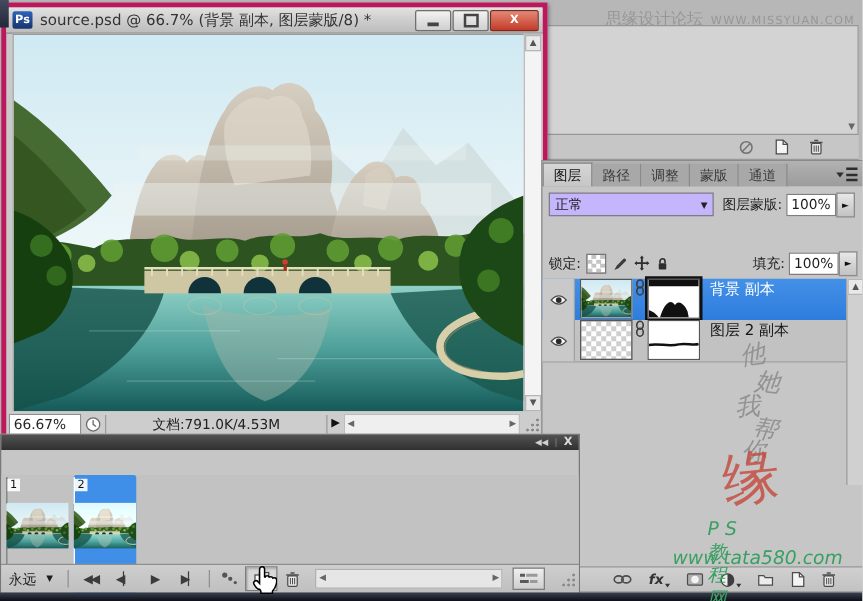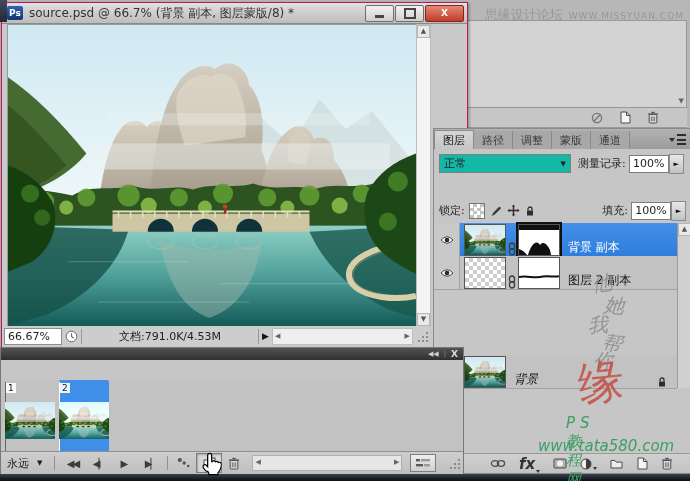--- a/index.html
+++ b/index.html
@@ -1,22 +1,22 @@
 <!DOCTYPE html>
 <html><head>
 <meta charset="utf-8">
 <style>
   html,body{margin:0;padding:0;}
   body{width:690px;height:481px;overflow:hidden;font-family:"DejaVu Sans","Liberation Sans",sans-serif;
        -webkit-font-smoothing:none;}
   #stage{position:relative;width:690px;height:481px;background:#b7b7b7;overflow:hidden;}
   .abs{position:absolute;}
   
-  #doc-window{left:1px;top:2px;width:429px;height:348px;background:#c9c9c9;border:1px solid #be185d;
-              box-shadow:1px 1px 3px rgba(0,0,0,.35);z-index:2;padding-left:36px;}
+  #doc-window{left:1px;top:2px;width:429px;height:348px;background:#c9c9c9;border:4px solid #be185d;
+              box-shadow:1px 1px 3px rgba(0,0,0,.35);z-index:2;}
   #doc-titlebar{position:absolute;left:0;top:0;right:0;height:20px;
       background:linear-gradient(#e2e2e2,#cfcfcf 45%,#bdbdbd);border-bottom:1px solid #8a8a8a;
       display:flex;align-items:center;}
   .ps-icon{width:16px;height:14px;margin:0 6px 0 5px;background:linear-gradient(#2f63b8,#16336e);
       color:#fff;font-size:9px;font-weight:bold;text-align:center;line-height:14px;border-radius:2px;}
   #doc-title{font-size:12px;color:#333;white-space:nowrap;letter-spacing:0;}
   .winbtns{position:absolute;right:3px;top:2px;display:flex;gap:1px;}
   .winbtn{width:27px;height:15px;border:1px solid #6f6f6f;border-radius:2px;
       background:linear-gradient(#f2f2f2,#cfcfcf);display:flex;align-items:center;justify-content:center;
       font-size:9px;color:#333;font-weight:bold;line-height:1;}
@@ -65,56 +65,56 @@
   .tabbar{position:absolute;left:0;top:0;right:0;height:20px;
       background:linear-gradient(#b2b2b2,#9b9b9b);display:flex;align-items:flex-end;}
   .tab{height:18px;padding:0 8px;font-size:11px;color:#3a3a3a;line-height:19px;
        border-right:1px solid #8a8a8a;background:#a8a8a8;}
   .tab.active{background:linear-gradient(#d6d6d6,#c6c6c6);color:#111;border:1px solid #8a8a8a;border-bottom:none;}
   .panelmenu{margin-left:auto;margin-right:5px;margin-bottom:4px;display:flex;align-items:center;gap:2px;}
   .pm-tri{width:0;height:0;border-left:3px solid transparent;border-right:3px solid transparent;border-top:4px solid #2d2d2d;}
   .pm-lines{width:9px;height:7px;border-top:2px solid #2d2d2d;border-bottom:2px solid #2d2d2d;
       background:linear-gradient(#2d2d2d,#2d2d2d) center/9px 2px no-repeat;}
   .ctl-row{position:absolute;left:0;right:0;display:flex;align-items:center;font-size:11px;color:#1d1d1d;}
-  .selectbox{width:126px;height:17px;background:#14b8a6;border:1px solid #7e7e7e;display:flex;
+  .selectbox{width:126px;height:17px;background:#c4b5fd;border:1px solid #7e7e7e;display:flex;
       align-items:center;font-size:11px;padding-left:4px;}
   .selectbox .arr{margin-left:auto;margin-right:4px;font-size:7px;color:#222;}
   .valbox{width:38px;height:16px;background:#fff;border:1px solid #7e7e7e;font-size:11px;
       text-align:center;line-height:16px;}
   .spin{width:13px;height:18px;background:linear-gradient(#e8e8e8,#c2c2c2);border:1px solid #8a8a8a;
       font-size:7px;color:#111;text-align:center;line-height:18px;}
   .miniicon{display:inline-block;}
   .checkbox{width:12px;height:12px;background:#fff;border:1px solid #777;position:relative;}
   .checkbox .chk{position:absolute;left:1px;top:-3px;color:#3465c0;font-size:11px;font-weight:bold;}
   .checker-sm{width:14px;height:14px;border:1px solid #777;
       background:conic-gradient(#c4c4c4 25%,#fff 0 50%,#c4c4c4 0 75%,#fff 0);background-size:7px 7px;}
   
   #layer-list{position:absolute;left:0;top:94px;width:243px;height:165px;}
   .lrow{position:absolute;left:0;right:0;height:33px;border-bottom:1px solid #a2a2a2;display:flex;
-      align-items:flex-end;background:#c2c2c2;}
+      align-items:flex-start;background:#c2c2c2;}
   .lrow.selected{background:linear-gradient(#4490e8,#2e7ddd);}
   .eyecell{width:25px;height:33px;border-right:1px solid #a2a2a2;display:flex;align-items:center;
       justify-content:center;background:#c9c9c9;flex:0 0 auto;}
   .lthumb{width:40px;height:30px;border:1px solid #555;margin-left:4px;background:#fff;flex:0 0 auto;overflow:hidden;}
   .lthumb svg{display:block;width:100%;height:100%;}
   .lthumb.checker{background:conic-gradient(#cfcfcf 25%,#fff 0 50%,#cfcfcf 0 75%,#fff 0);background-size:8px 8px;}
   .chaincell{width:12px;display:flex;justify-content:center;flex:0 0 auto;}
   .mthumb{width:40px;height:30px;border:1px solid #555;background:#fff;flex:0 0 auto;}
   .mthumb.active-mask{outline:2px solid #111;}
   .mthumb svg{display:block;width:100%;height:100%;}
   .lname{font-size:12px;color:#161616;margin-left:8px;white-space:nowrap;}
   .lrow.selected .lname{color:#fff;}
   .lname.italic{font-style:italic;}
   .locksym{margin-left:auto;margin-right:10px;}
   #layers-scroll{position:absolute;left:243px;top:94px;width:13px;height:165px;background:#d0d0d0;
       border-left:1px solid #9a9a9a;}
   #layers-toolbar{position:absolute;left:0;bottom:0;right:0;height:19px;border-top:1px solid #9a9a9a;
       background:linear-gradient(#d0d0d0,#c2c2c2);display:flex;align-items:center;gap:13px;
       padding-left:56px;font-size:11px;}
-  .fx-label{font-size:15px;font-weight:bold;font-style:italic;color:#333;}
+  .fx-label{font-size:11px;font-weight:bold;font-style:italic;color:#333;}
   .tiny-tri{width:0;height:0;border-left:2.5px solid transparent;border-right:2.5px solid transparent;
       border-top:3.5px solid #333;margin-left:1px;}
   
   #anim-panel{left:0;top:347px;width:462px;height:126px;background:#c6c6c6;border:1px solid #787878;z-index:6;}
   #anim-darkbar{position:absolute;left:0;top:0;right:0;height:12px;
       background:linear-gradient(#525252,#303030);display:flex;align-items:center;
       justify-content:flex-end;gap:5px;padding-right:5px;}
   #anim-darkbar span{color:#cfcfcf;font-size:7px;line-height:1;}
   #anim-darkbar .xbtn{font-size:9px;font-weight:bold;color:#ddd;}
   #anim-tabs{position:absolute;left:0;top:12px;right:0;height:20px;background:#9e9e9e;display:flex;align-items:flex-end;}
@@ -416,21 +416,21 @@
           <span class="pm-tri"></span>
           <span class="pm-lines"></span>
         </span>
     </div>
 
     <div class="ctl-row" style="top:24px;height:21px;padding:0 5px;">
       <span class="selectbox">
         <span>正常</span>
         <span class="arr">▼</span>
       </span>
-      <span style="margin-left:7px;">测量记录:</span>
+      <span style="margin-left:7px;">图层蒙版:</span>
       <span class="valbox" style="margin-left:3px;">100%</span>
       <span class="spin">►</span>
     </div>
 
 
     <div class="ctl-row" style="top:70px;height:23px;padding:0 5px;">
       <span>锁定:</span>
       <span class="checker-sm" style="margin-left:4px;"></span>
       <svg class="miniicon" style="margin-left:5px" width="12" height="12">
           <use href="#i-brush"></use>
@@ -487,36 +487,20 @@
         <span class="mthumb">
             <svg viewBox="0 0 40 30" preserveAspectRatio="none">
               <use href="#m-line"></use>
             </svg>
           </span>
         <span class="lname">图层 2 副本</span>
       </div>
 
 
 
-      <div class="lrow" style="top:132px;">
-        <span class="eyecell">
-            <svg width="14" height="10">
-              <use href="#i-eye"></use>
-            </svg>
-          </span>
-        <span class="lthumb">
-            <svg viewBox="0 0 406 300" preserveAspectRatio="none">
-              <use href="#scene"></use>
-            </svg>
-          </span>
-        <span class="lname italic">背景</span>
-        <svg class="locksym" width="10" height="12">
-            <use href="#i-lock"></use>
-          </svg>
-      </div>
     </div>
 
     <div id="layers-scroll">
       <span class="sbtn" style="left:0;top:0;width:11px;">▲</span>
     </div>
 
     <div id="layers-toolbar">
       <svg width="16" height="9" viewBox="0 0 16 9">
         <ellipse cx="5" cy="4.5" rx="3.6" ry="2.8" fill="none" stroke="#4c4c4c" stroke-width="1.3"></ellipse>
         <ellipse cx="11" cy="4.5" rx="3.6" ry="2.8" fill="none" stroke="#4c4c4c" stroke-width="1.3"></ellipse>

